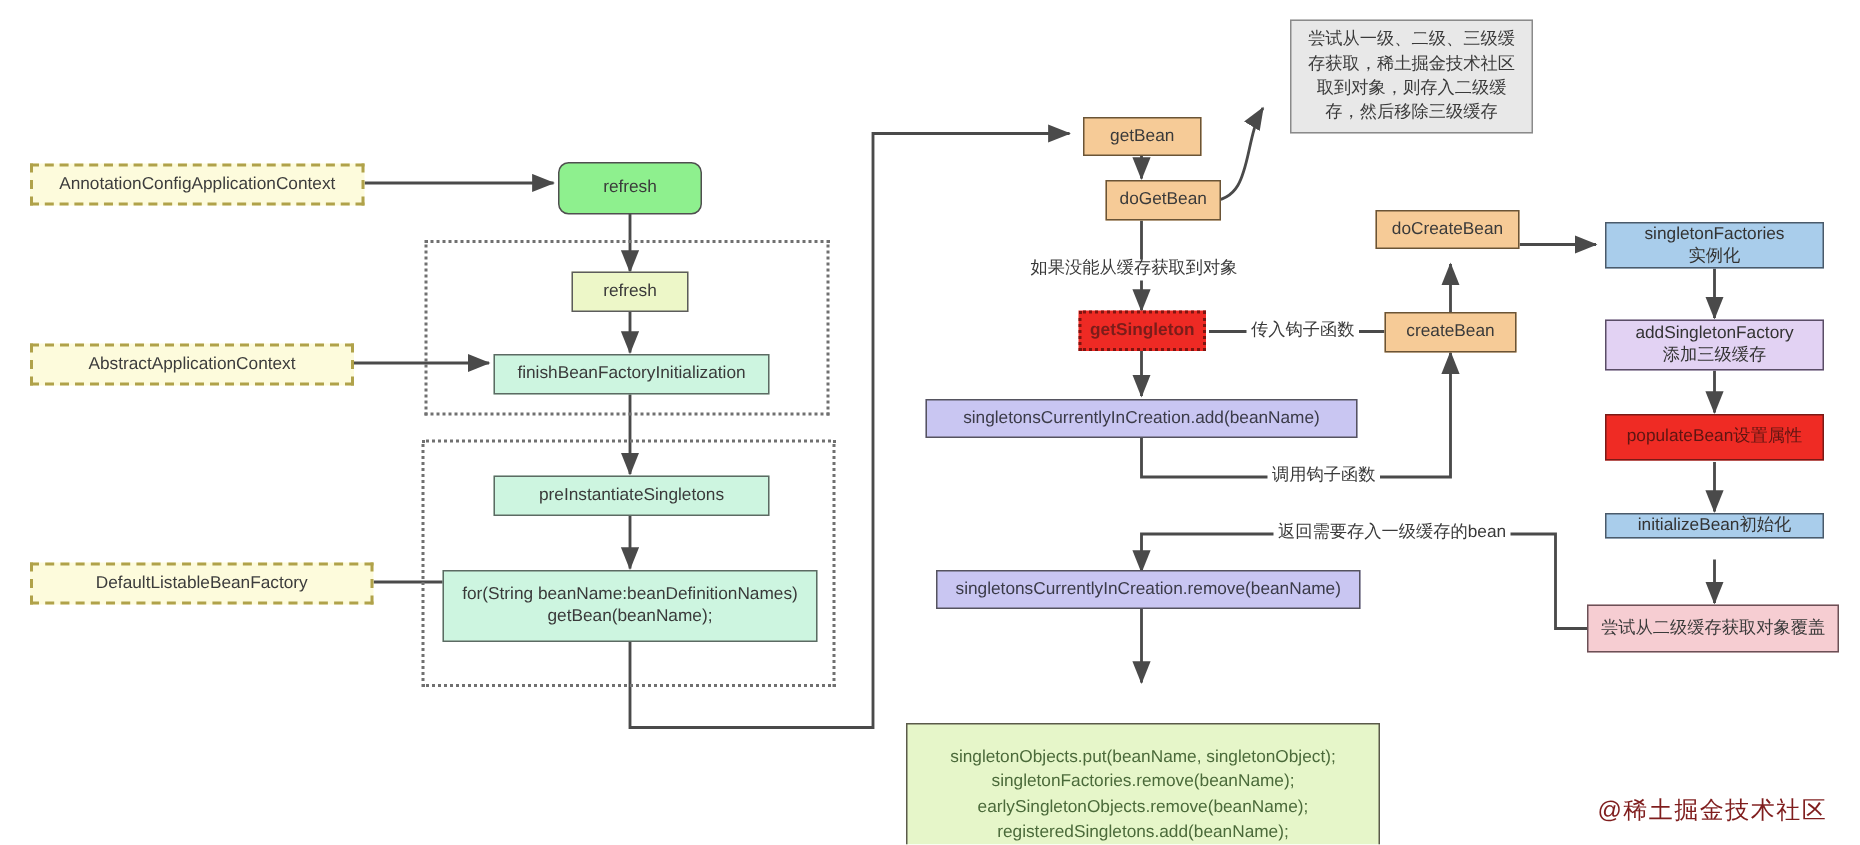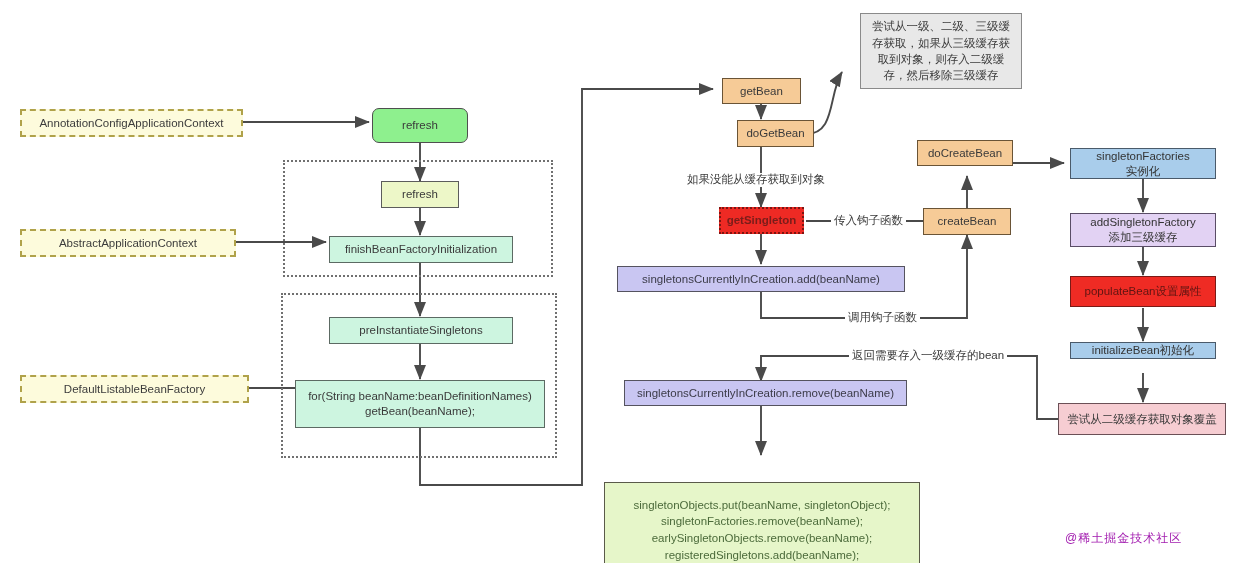--- a/index.html
+++ b/index.html
@@ -121,22 +121,22 @@
     line-height: 1.2;
   }
   .group-box {
     position: absolute;
     box-sizing: border-box;
     border: 2px dotted #707070;
     background: transparent;
   }
   .watermark {
     position: absolute;
-    font-size: 12px;
-    color: #a21caf;
+    font-size: 16px;
+    color: #7f1d1d;
     white-space: nowrap;
     letter-spacing: 1px;
   }
 </style>
 </head>
 <body>
 
 <div id="canvas">
 
   <svg class="edges" viewBox="0 0 1240 563">
@@ -250,19 +250,19 @@
   <div class="node n-lilac" style="left:1070px; top:213px; width:146px; height:34px;">addSingletonFactory
 添加三级缓存</div>
 
   <div class="node n-solidred" style="left:1070px; top:276px; width:146px; height:31px;">populateBean设置属性</div>
 
   <div class="node n-blue" style="left:1070px; top:342px; width:146px; height:17px;">initializeBean初始化</div>
 
   <div class="node n-pink" style="left:1058px; top:403px; width:168px; height:32px;">尝试从二级缓存获取对象覆盖</div>
 
   <div class="node n-gray-note" style="left:860px; top:13px; width:162px; height:76px;">尝试从一级、二级、三级缓
-存获取，如果从三级缓存获
+存获取，稀土掘金技术社区
 取到对象，则存入二级缓
 存，然后移除三级缓存</div>
 
   <div class="watermark" style="left:1065px; top:530px;">@稀土掘金技术社区</div>
 
 </div>
 
 </body></html>

